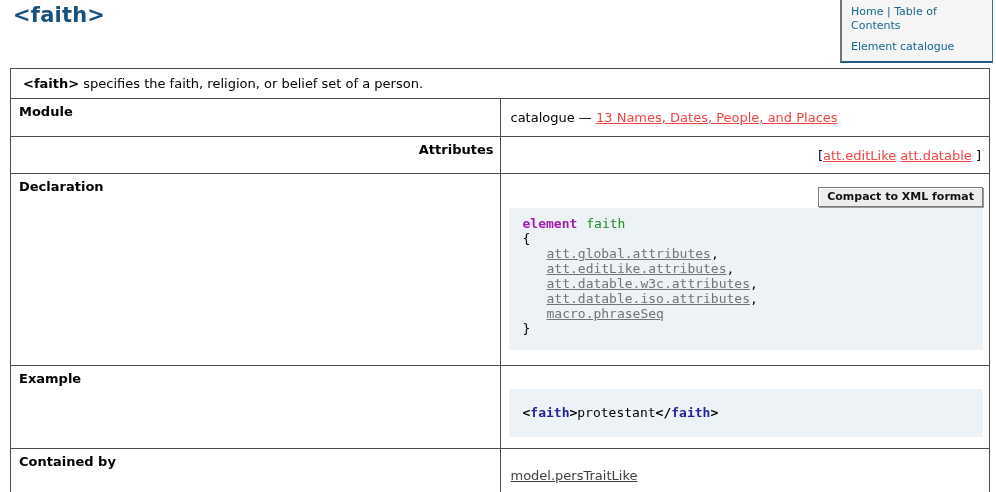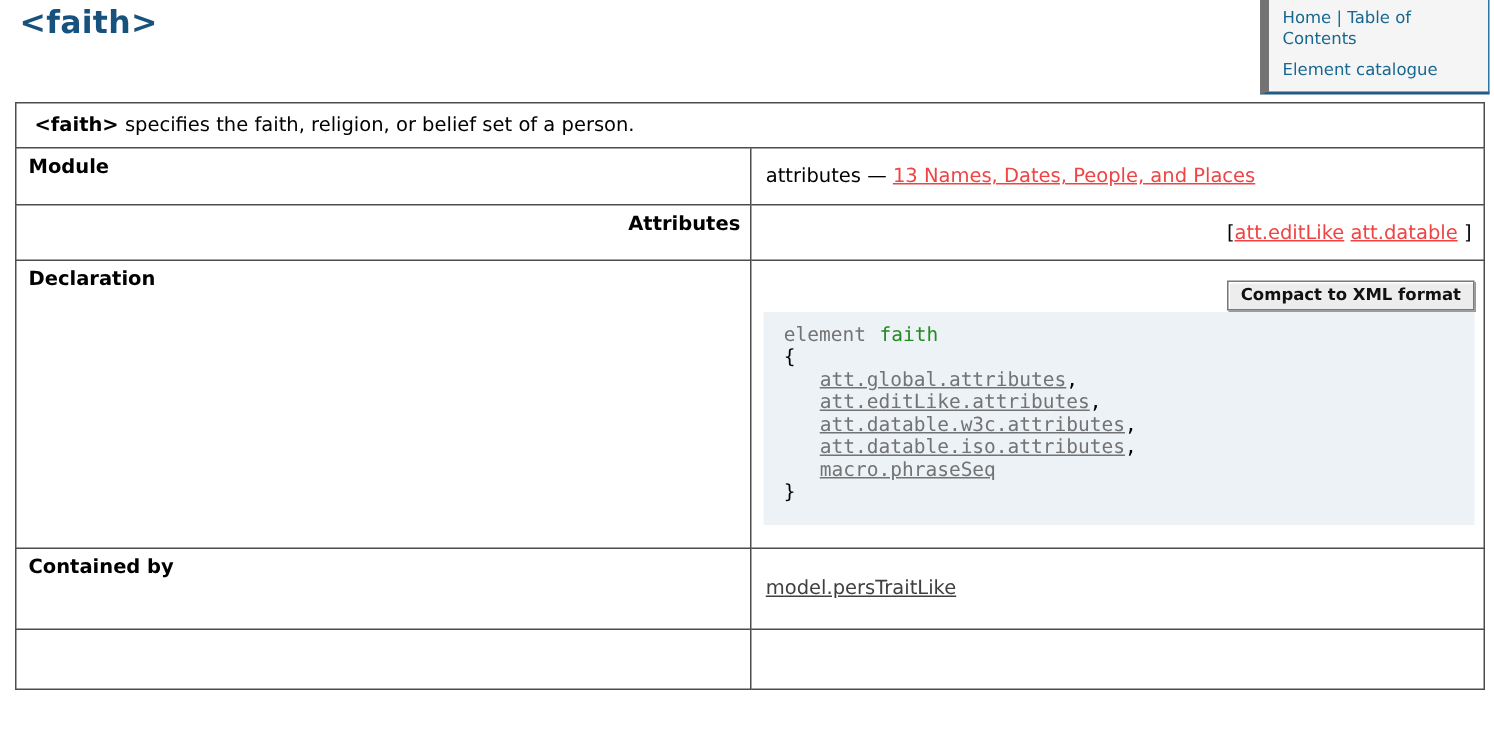--- a/index.html
+++ b/index.html
@@ -16,21 +16,21 @@
   .page-title {
     position: absolute; left: 13px; top: 3px;
     font-size: 21px; font-weight: bold; color: #17517e;
     letter-spacing: 0.2px;
   }
 
   
   .navbox {
     position: absolute; top: 0; right: 3px; width: 153px;
     background: #f5f5f5;
-    border-left: 6px solid #737373;
+    border-left: 2px solid #737373;
     border-right: 1px solid #2e75a3;
     border-bottom: 2px solid #235b84;
     padding: 5px 8px 7px 9px;
     font-size: 11px; line-height: 14px;
   }
   .navbox a { color: #17678f; text-decoration: none; cursor: pointer; }
   .navbox .nav-sep { color: #17678f; }
   .nav-line { margin-bottom: 7px; }
   .nav-line:last-child { margin-bottom: 0; }
 
@@ -74,21 +74,21 @@
   }
   .codeblock {
     background: #edf2f7;
     font-family: "DejaVu Sans Mono", "Liberation Mono", monospace;
     font-size: 13px; line-height: 15px;
     padding: 8px 12px 14px 14px;
     margin: 0 0 0 1px;
   }
   .cl { white-space: pre; }
   .cl.member { padding-left: 24px; }
-  .kw  { color: #737373; }
+  .kw  { color: #a21caf; font-weight: bold; }
   .ename { color: #228b22; margin-left: 9px; }
   a.code-link { color: #737373; text-decoration: underline; cursor: pointer; }
 
   
   td.example-cell { vertical-align: top; padding: 0 6px 0 7px; }
   .codeblock.example {
     margin-top: 23px;
     padding: 16px 12px 17px 14px;
   }
   .tagb { font-weight: bold; color: #000; }
@@ -120,21 +120,21 @@
   <tbody>
       <tr class="r-desc">
     <td colspan="2">
       <span class="bold">&lt;faith&gt;</span><span> specifies the faith, religion, or belief set of a person.</span>
     </td>
   </tr>
 
   <tr class="r-module">
     <td class="lbl">Module</td>
     <td class="val">
-      <span>attributes — </span><a class="tlink">13 Names, Dates, People, and Places</a>
+      <span>catalogue — </span><a class="tlink">13 Names, Dates, People, and Places</a>
     </td>
   </tr>
 
   <tr class="r-attr">
     <td class="lbl">Attributes</td>
     <td class="val">
       <span>[</span><a class="tlink">att.editLike</a>
       <a class="tlink">att.datable</a>
       <span>]</span>
     </td>
@@ -152,20 +152,26 @@
         <div class="cl member"><a class="code-link">att.global.attributes</a><span>,</span></div>
         <div class="cl member"><a class="code-link">att.editLike.attributes</a><span>,</span></div>
         <div class="cl member"><a class="code-link">att.datable.w3c.attributes</a><span>,</span></div>
         <div class="cl member"><a class="code-link">att.datable.iso.attributes</a><span>,</span></div>
         <div class="cl member"><a class="code-link">macro.phraseSeq</a><span></span></div>
         <div class="cl">}</div>
       </div>
     </td>
   </tr>
 
+  <tr class="r-example">
+    <td class="lbl">Example</td>
+    <td class="example-cell">
+      <div class="codeblock example"><span class="tagb">&lt;</span><span class="tagn">faith</span><span class="tagb">&gt;</span><span>protestant</span><span class="tagb">&lt;/</span><span class="tagn">faith</span><span class="tagb">&gt;</span></div>
+    </td>
+  </tr>
 
   <tr class="r-contained">
     <td class="lbl">Contained by</td>
     <td class="val">
       <a class="model-link">model.persTraitLike</a>
     </td>
   </tr>
 
   <tr class="r-partial">
     <td class="lbl"></td>

